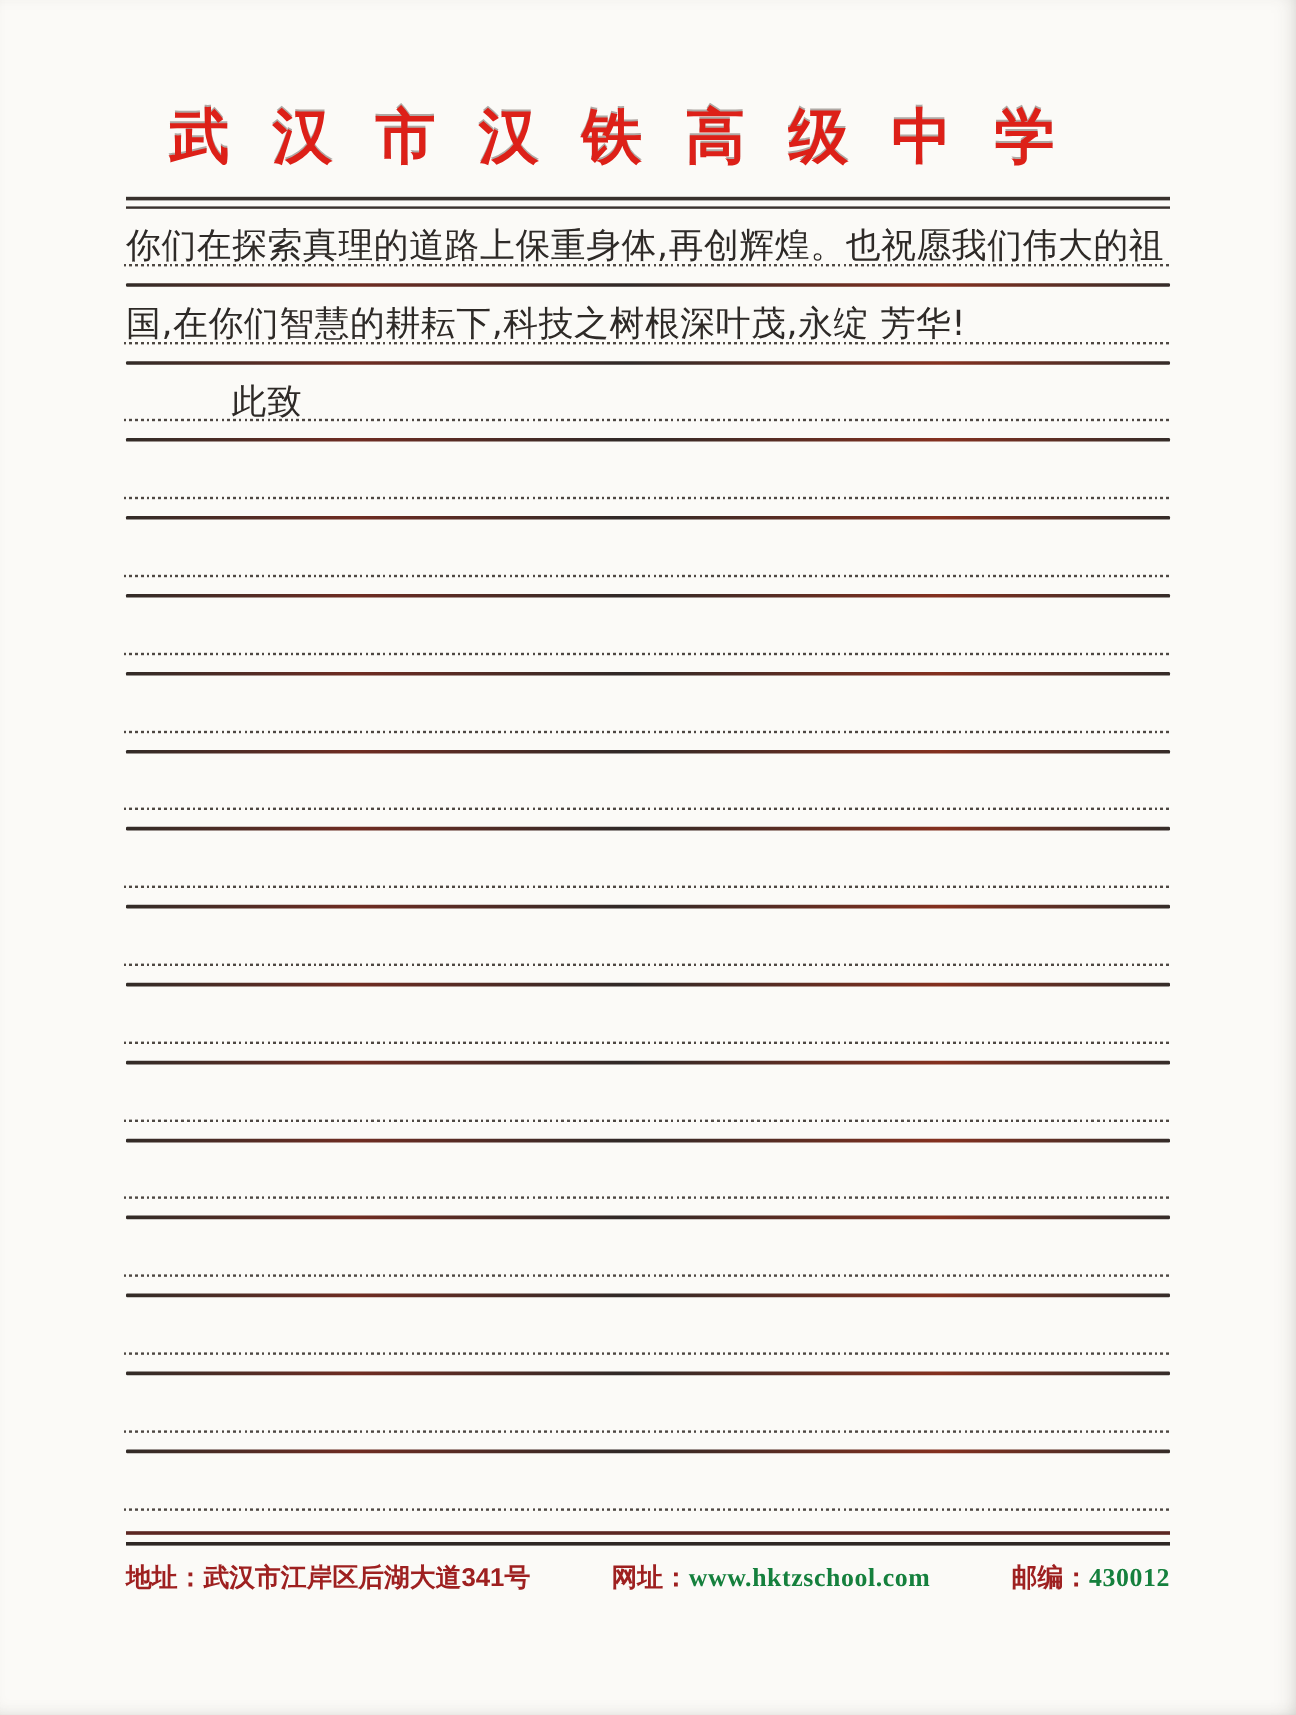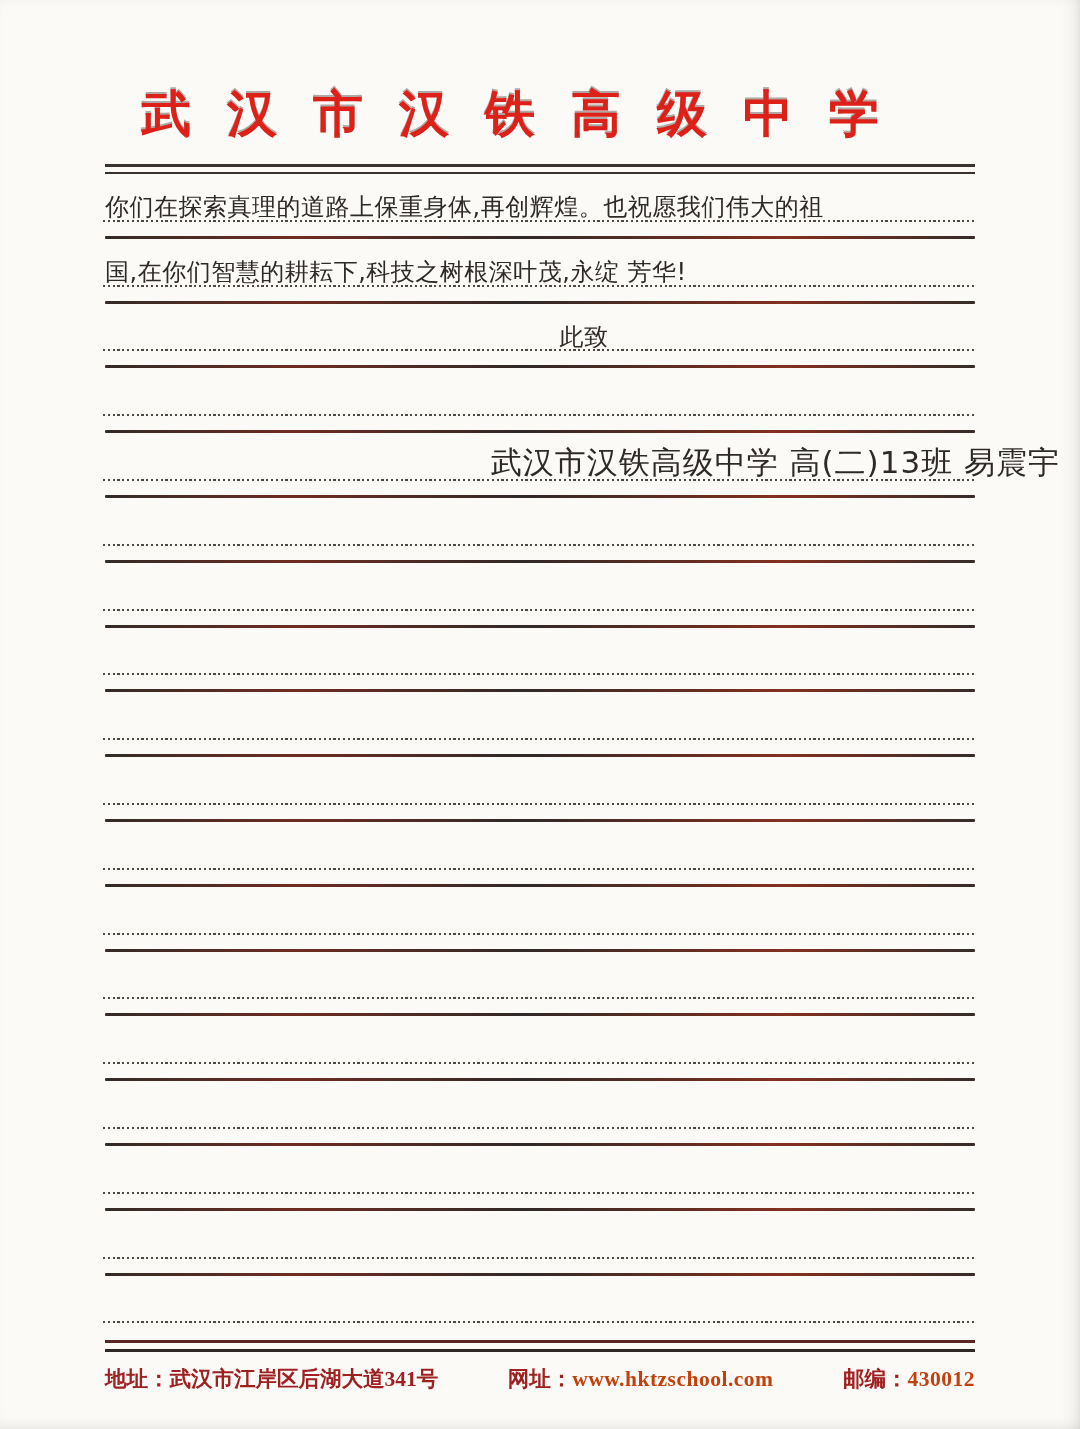--- a/index.html
+++ b/index.html
@@ -49,53 +49,53 @@
   }
   .row .solid {
     position: absolute; left: 0; right: 0; bottom: 0; height: 3px;
     border-radius: 1px;
     background: linear-gradient(to right,
       var(--rule_dark, #322b27) 0%, #6f2c22 22%,
       #2f2927 48%, var(--rule_red, #84301f) 78%, #352c29 100%);
   }
   .row-text {
     position: absolute; left: 0; right: 0; bottom: 17px;
-    font-size: 24px; line-height: 1.15;
+    font-size: 29px; line-height: 1.15;
     color: var(--ink, #2e2a27);
     white-space: nowrap;
     letter-spacing: .5px;
   }
-  .row-text.indent { padding-left: 88px; text-align: center; }
+  .row-text.indent { padding-left: 88px; }
   .row-text.sig { text-align: right; margin-right: -85px; font-size: 31px; letter-spacing: 1px; }
   .row-text.date { text-align: right; padding-right: 38px; font-size: 32px; letter-spacing: 2px; }
 
   
   .footer-rule {
     height: 6px;
     border-top: 3px solid #5c2722;
     border-bottom: 3px solid #2e2724;
   }
   .footer-line {
     margin-top: 12px;
     display: flex;
     justify-content: space-between;
     align-items: baseline;
     font-size: 21.5px;
     font-weight: 700;
     white-space: nowrap;
   }
   .footer-item { color: var(--footer_red, #9e2020); }
   .footer-item .value {
-    color: #c2410c;
+    color: #15803d;
     font-family: "Liberation Serif", serif;
     letter-spacing: .5px;
   }
   .footer-item .value.red-value {
     color: var(--footer_red, #9e2020);
-    font-family: Liberation Serif, serif;
+    font-family: Liberation Sans, sans-serif;
     letter-spacing: 0;
   }
 </style>
 <title>武汉市汉铁高级中学</title></head>
 <body>
 
 <div class="page">
   <div class="content">
 
     <div class="school-name">武汉市汉铁高级中学</div>
@@ -119,25 +119,20 @@
         <div class="row-text indent">此致</div>
         <div class="dotted"></div>
         <div class="solid"></div>
       </div>
 
       <div class="row">
         <div class="dotted"></div>
         <div class="solid"></div>
       </div>
 
-      <div class="row">
-        <div class="row-text sig">武汉市汉铁高级中学 高(二)13班 易震宇</div>
-        <div class="dotted"></div>
-        <div class="solid"></div>
-      </div>
 
       <div class="row">
         <div class="dotted"></div>
         <div class="solid"></div>
       </div>
 
       <div class="row">
         <div class="row-text"></div>
         <div class="dotted"></div>
         <div class="solid"></div>

